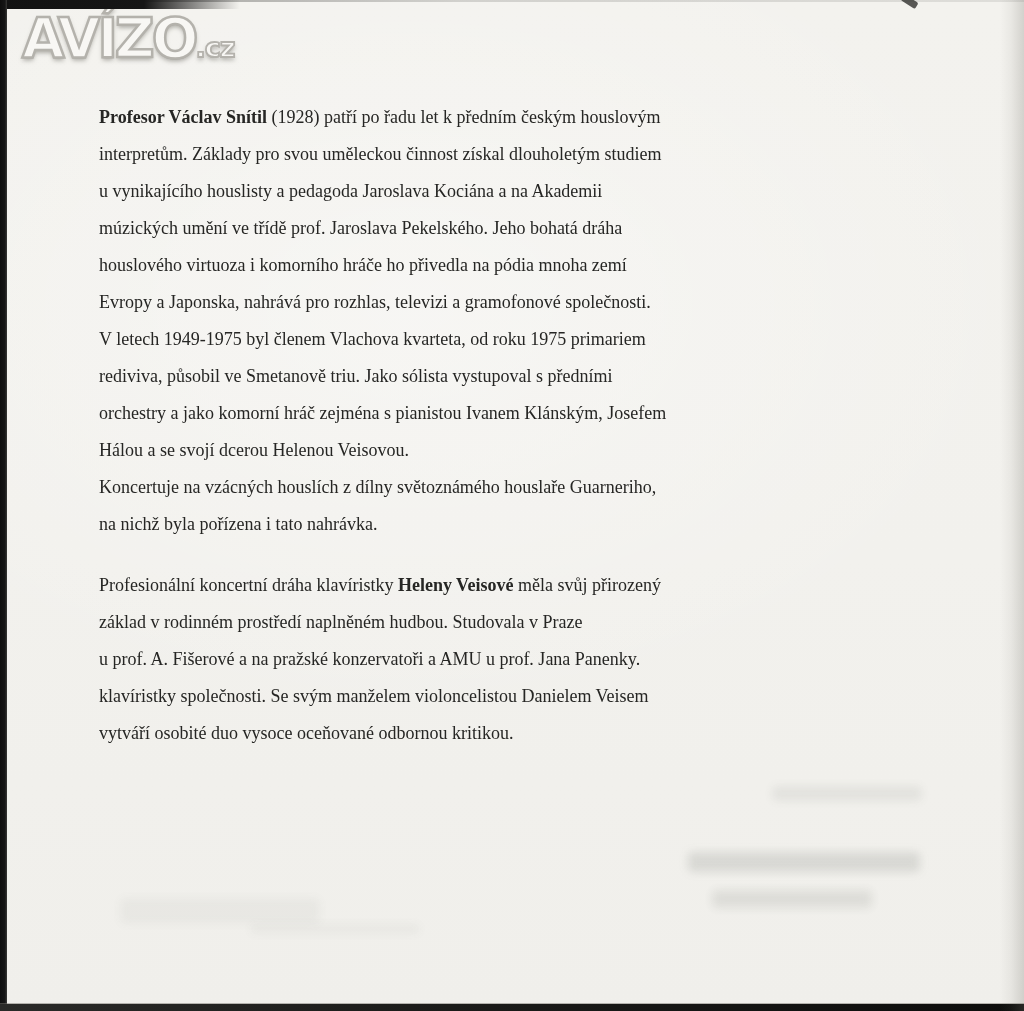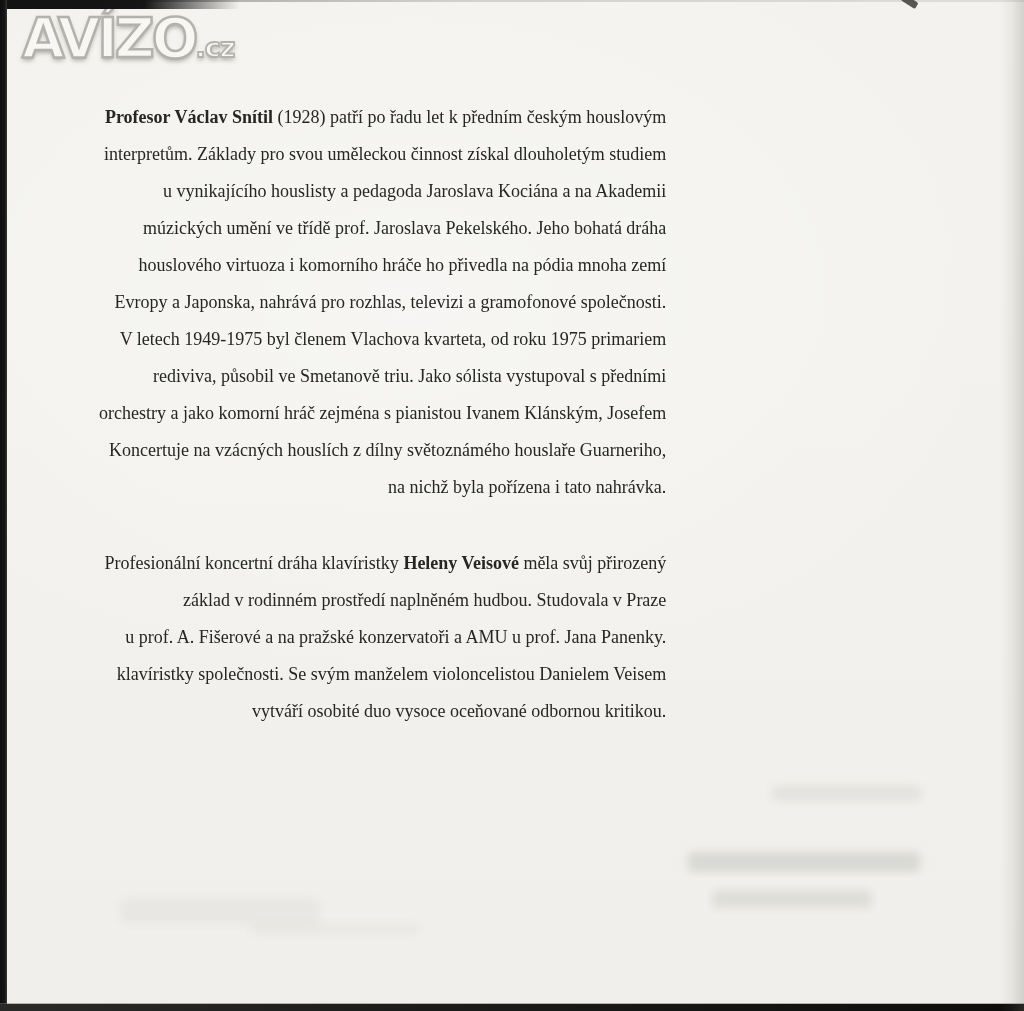--- a/index.html
+++ b/index.html
@@ -9,21 +9,20 @@
   }
   .scan {
     position: relative;
     width: 1024px;
     height: 1011px;
     background:
       radial-gradient(ellipse 900px 600px at 40% 30%, rgba(255,255,255,0.35), rgba(255,255,255,0) 70%),
       linear-gradient(to bottom, #f3f2ee 0%, #f2f1ed 55%, #f0efeb 100%);
     overflow: hidden;
     font-family: "Liberation Serif", "DejaVu Serif", serif;
-    text-align: right;
   }
 
   
   .edge-left {
     position: absolute; left: 0; top: 0;
     width: 7px; height: 100%;
     background: linear-gradient(to right, #0e0e0e 0%, #161616 70%, #3a3a38 100%);
   }
   .edge-top-strip {
     position: absolute; left: 0; top: 0;
@@ -75,21 +74,21 @@
   }
 
   
   .booklet-text {
     position: absolute;
     left: 99px; top: 99px;
     color: #262624;
     font-size: 18px;
     line-height: 37px;
   }
-  .paragraph + .paragraph { margin-top: 39px; }
+  .paragraph + .paragraph { margin-top: 24px; }
   .text-line { white-space: nowrap; height: 37px; }
   .seg { font-weight: normal; }
   .seg.bold { font-weight: bold; }
 
   
   .smudge {
     position: absolute;
     background: rgba(92, 98, 94, 0.16);
     border-radius: 5px;
     filter: blur(4px);
@@ -113,20 +112,21 @@
       <div class="paragraph">
         <div class="text-line"><span class="seg bold">Profesor Václav Snítil</span><span class="seg"> (1928) patří po řadu let k předním českým houslovým</span></div>
         <div class="text-line"><span class="seg">interpretům. Základy pro svou uměleckou činnost získal dlouholetým studiem</span></div>
         <div class="text-line"><span class="seg">u vynikajícího houslisty a pedagoda Jaroslava Kociána a na Akademii</span></div>
         <div class="text-line"><span class="seg">múzických umění ve třídě prof. Jaroslava Pekelského. Jeho bohatá dráha</span></div>
         <div class="text-line"><span class="seg">houslového virtuoza i komorního hráče ho přivedla na pódia mnoha zemí</span></div>
         <div class="text-line"><span class="seg">Evropy a Japonska, nahrává pro rozhlas, televizi a gramofonové společnosti.</span></div>
         <div class="text-line"><span class="seg">V letech 1949-1975 byl členem Vlachova kvarteta, od roku 1975 primariem</span></div>
         <div class="text-line"><span class="seg">rediviva, působil ve Smetanově triu. Jako sólista vystupoval s předními</span></div>
         <div class="text-line"><span class="seg">orchestry a jako komorní hráč zejména s pianistou Ivanem Klánským, Josefem</span></div>
+        <div class="text-line"><span class="seg">Hálou a se svojí dcerou Helenou Veisovou.</span></div>
         <div class="text-line"><span class="seg">Koncertuje na vzácných houslích z dílny světoznámého houslaře Guarneriho,</span></div>
         <div class="text-line"><span class="seg">na nichž byla pořízena i tato nahrávka.</span></div>
       </div>
       <div class="paragraph">
         <div class="text-line"><span class="seg">Profesionální koncertní dráha klavíristky </span><span class="seg bold">Heleny Veisové</span><span class="seg"> měla svůj přirozený</span></div>
         <div class="text-line"><span class="seg">základ v rodinném prostředí naplněném hudbou. Studovala v Praze</span></div>
         <div class="text-line"><span class="seg">u prof. A. Fišerové a na pražské konzervatoři a AMU u prof. Jana Panenky.</span></div>
         <div class="text-line"><span class="seg">klavíristky společnosti. Se svým manželem violoncelistou Danielem Veisem</span></div>
         <div class="text-line"><span class="seg">vytváří osobité duo vysoce oceňované odbornou kritikou.</span></div>
       </div>

